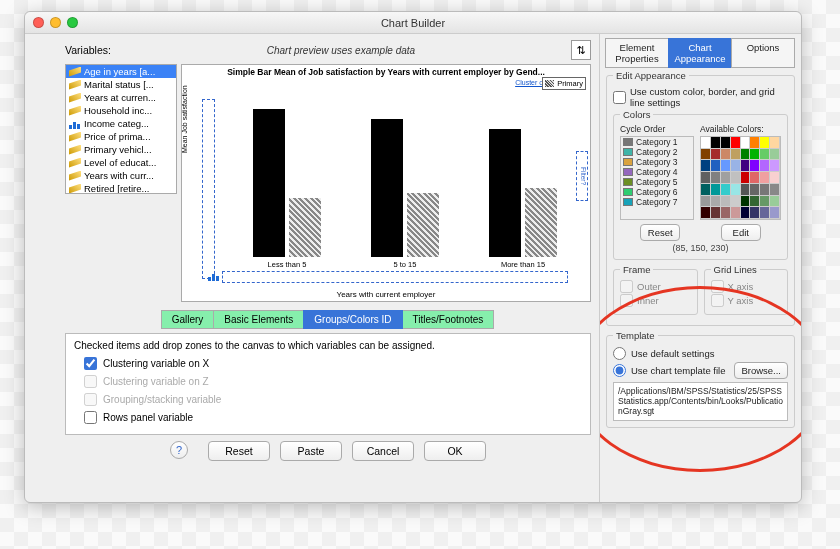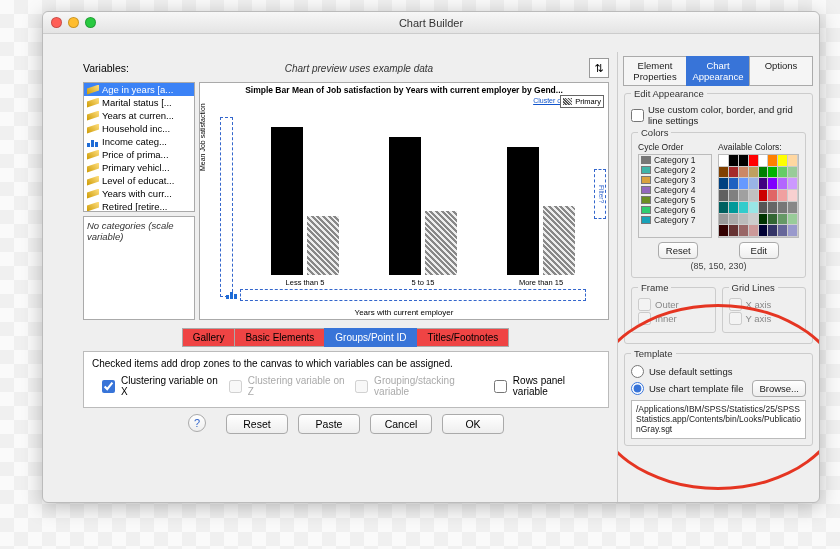--- a/index.html
+++ b/index.html
@@ -1,21 +1,21 @@
 <!DOCTYPE html>
 <html><head>
 <meta charset="utf-8">
 <style>
 * { box-sizing: border-box; margin: 0; padding: 0; font-family: "Lucida Grande", "Helvetica Neue", Arial, sans-serif; }
 body { background: #eee; width: 840px; height: 549px; position: relative; overflow: hidden; }
 .bgtile { position:absolute; inset:0; background-image:
   linear-gradient(45deg,#f0f0f0 25%,transparent 25%,transparent 75%,#f0f0f0 75%),
   linear-gradient(45deg,#f0f0f0 25%,transparent 25%,transparent 75%,#f0f0f0 75%);
   background-size:28px 28px; background-position:0 0,14px 14px; background-color:#fafafa; }
-.window { position:absolute; left:42px; top:11px; width:778px; height:492px; background:#efefef; border:1px solid #bbb; border-radius:6px; box-shadow:0 4px 20px rgba(0,0,0,.25); display:flex; flex-direction:column;gap:18px; }
+.window { position:absolute; left:24px; top:11px; width:778px; height:492px; background:#efefef; border:1px solid #bbb; border-radius:6px; box-shadow:0 4px 20px rgba(0,0,0,.25); display:flex; flex-direction:column; }
 .titlebar { height:22px; display:flex; align-items:center; gap:6px; padding:0 8px; border-bottom:1px solid #ccc; background:linear-gradient(#f7f7f7,#e4e4e4); border-radius:6px 6px 0 0; position:relative;}
 .tbtn { width:11px; height:11px; border-radius:50%; border:1px solid rgba(0,0,0,.2);}
 .tbtn.r{background:#ff5f57}.tbtn.y{background:#ffbd2e}.tbtn.g{background:#28c940}
 .title { position:absolute; left:0; right:0; text-align:center; font-size:11px; color:#333; pointer-events:none;}
 .body { flex:1; display:flex; overflow:hidden;margin-left:32px;}
 .left { width:543px; border-right:1px solid #ccc; padding:6px 8px 8px 8px; display:flex; flex-direction:column; overflow:hidden;}
 .right { flex:1; padding:4px 6px 6px 6px; position:relative; font-size:10px; color:#222; overflow:hidden;}
 .rowtop { display:flex; align-items:center; gap:6px;}
 .lbl { font-size:10.5px;}
 .previewhint { flex:1; text-align:center; font-size:10px; font-style:italic; color:#333;}
@@ -41,24 +41,24 @@
 .xdz{position:absolute;left:40px;right:22px;bottom:18px;height:12px;border:1px dashed #36c;}
 .iconslot{position:absolute;width:12px;height:10px;}
 .bars{position:absolute;left:0;right:0;bottom:22px;top:0;display:flex;}
 .group{flex:1;display:flex;align-items:flex-end;justify-content:center;gap:4px;position:relative;}
 .bar{width:32px;}
 .bar.b1{background:#000;}
 .bar.b2{background:repeating-linear-gradient(45deg,#888,#888 2px,#eee 2px,#eee 4px);}
 .catlab{position:absolute;bottom:-12px;left:0;right:0;text-align:center;font-size:7.5px;white-space:nowrap;}
 .swapbtn{width:20px;height:20px;border:1px solid #999;background:#fff;display:flex;align-items:center;justify-content:center;font-size:11px;}
 .tabs{display:flex;justify-content:center;gap:0;margin-top:8px;font-size:10px;}
-.tab{padding:3px 10px;border:1px solid #aaa;background:#ef4444;margin-left:-1px;cursor:pointer;}
+.tab{padding:3px 10px;border:1px solid #aaa;background:#86efac;margin-left:-1px;cursor:pointer;}
 .tab.active{background:#3874d8;color:#fff;border-color:#3874d8;z-index:1;}
 .panel{border:1px solid #bbb;background:#fff;margin-top:4px;padding:6px 8px;font-size:10px;}
-.checks{margin:6px 0 4px 10px;display:flex;flex-direction:row;gap:5px;}
+.checks{margin:6px 0 4px 10px;display:flex;flex-direction:column;gap:5px;}
 .chk{display:flex;align-items:center;gap:6px;font-size:10px;}
 .chk input{accent-color:#3874d8;}
 .chk.dis{color:#aaa;}
 .btnrow{display:flex;justify-content:center;gap:10px;margin-top:6px;}
 .btn{min-width:62px;padding:3px 10px;font-size:10.5px;border:1px solid #aaa;border-radius:4px;background:linear-gradient(#fff,#eee);cursor:pointer;text-align:center;}
 .btn.sm{min-width:40px;padding:2px 6px;font-size:9.5px;}
 .help{width:18px;height:18px;border:1px solid #aaa;border-radius:50%;background:linear-gradient(#fff,#eee);font-size:11px;color:#36c;display:flex;align-items:center;justify-content:center;margin-right:10px;}
 .rtabs{display:flex;gap:0;font-size:9.5px;margin-bottom:2px;}
 .rtab{flex:1;text-align:center;padding:3px 2px;border:1px solid #aaa;margin-left:-1px;background:#f5f5f5;cursor:pointer;}
 .rtab.active{background:#3874d8;color:#fff;border-color:#3874d8;}
@@ -146,21 +146,20 @@
               </div>
               <div class="vitem">
                 <span class="ruler"></span>
                 <span>Years with curr...</span>
               </div>
               <div class="vitem">
                 <span class="ruler"></span>
                 <span>Retired [retire...</span>
               </div>
             </div>
-          <div class="nbox">No categories (scale variable)</div>
         </div>
         <div class="canvas">
           <div class="ctitle">Simple Bar Mean of Job satisfaction by Years with current employer by Gend...</div>
           <span class="clusterlink">Cluster on X: set color</span>
           <div class="legend">
             <div class="lrow">
                 <span class="legdot"></span>
                 <span>Primary</span>
               </div>
           </div>
@@ -195,21 +194,21 @@
                 <span style="height:5px"></span>
               </span>
             </div>
           <div class="xlabel">Years with current employer</div>
         </div>
       </div>
 
       <div class="tabs">
         <div class="tab">Gallery</div>
         <div class="tab">Basic Elements</div>
-        <div class="tab active">Groups/Point ID</div>
+        <div class="tab active">Groups/Colors ID</div>
         <div class="tab">Titles/Footnotes</div>
       </div>
       <div class="panel">
         <div>Checked items add drop zones to the canvas to which variables can be assigned.</div>
         <div class="checks">
           <label class="chk">
               <input type="checkbox" checked="" style="">
               <span>Clustering variable on X</span>
             </label>
           <label class="chk dis">

